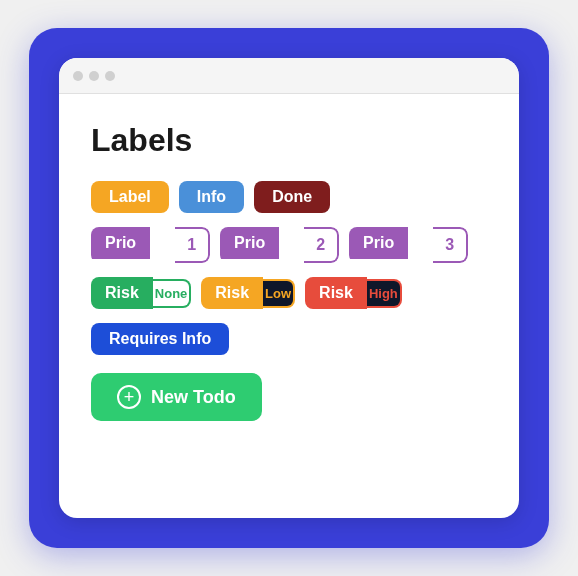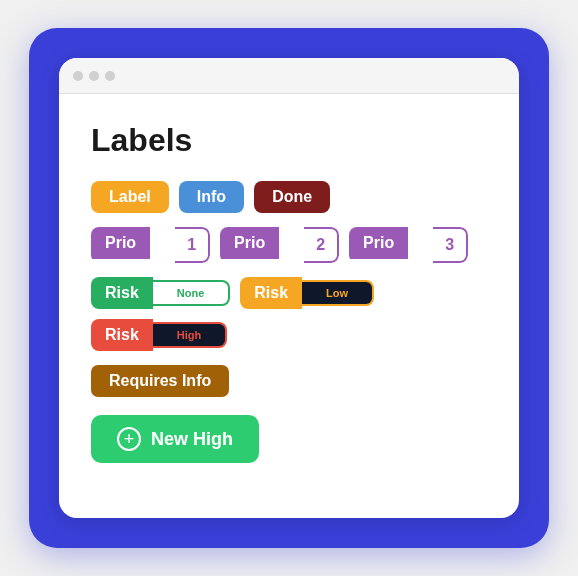--- a/index.html
+++ b/index.html
@@ -90,21 +90,21 @@
       font-size: 16px;
       font-weight: 600;
       color: #fff;
       cursor: pointer;
     }
 
     .label-todo { background: #f5a623; }
     .label-doing { background: #4a90d9; }
     .label-done { background: #7f1d1d; }
     .label-blocked { background: #e74c3c; }
-    .label-requires-info { background: #a16207; border-radius: 7px; }
+    .label-requires-info { background: #1d4ed8; }
 
     
     .label-prio {
       display: inline-flex;
       align-items: flex-start;
       border-radius: 8px;
       overflow: hidden;
       cursor: pointer;
       gap: 25px;
     }
@@ -143,22 +143,22 @@
       font-size: 16px;
       font-weight: 600;
       border-radius: 8px 0 0 8px;
     }
 
     .risk-left-green { background: #27ae60; }
     .risk-left-orange { background: #f5a623; }
     .risk-left-red { background: #e74c3c; }
 
     .risk-right {
-      padding: 5px 24px;
-      font-size: 11px;
+      padding: 5px 2px;
+      font-size: 13px;
       font-weight: 700;
       border-radius: 0 8px 8px 0;
       border-top: 2.5px solid;
       border-right: 2.5px solid;
       border-bottom: 2.5px solid;
     }
 
     .risk-right-green {
       color: #27ae60;
       border-color: #27ae60;
@@ -261,21 +261,21 @@
 
         <div class="label-row">
           <span class="label-badge label-requires-info">Requires Info</span>
         </div>
 
         <div class="label-row">
           <button class="new-label-btn">
             <div class="plus-circle">
               <span>+</span>
             </div>
-            <span>New High</span>
+            <span>New Todo</span>
           </button>
         </div>
 
       </div>
     </div>
 
   </div>
 </div>
 
 </body></html>

